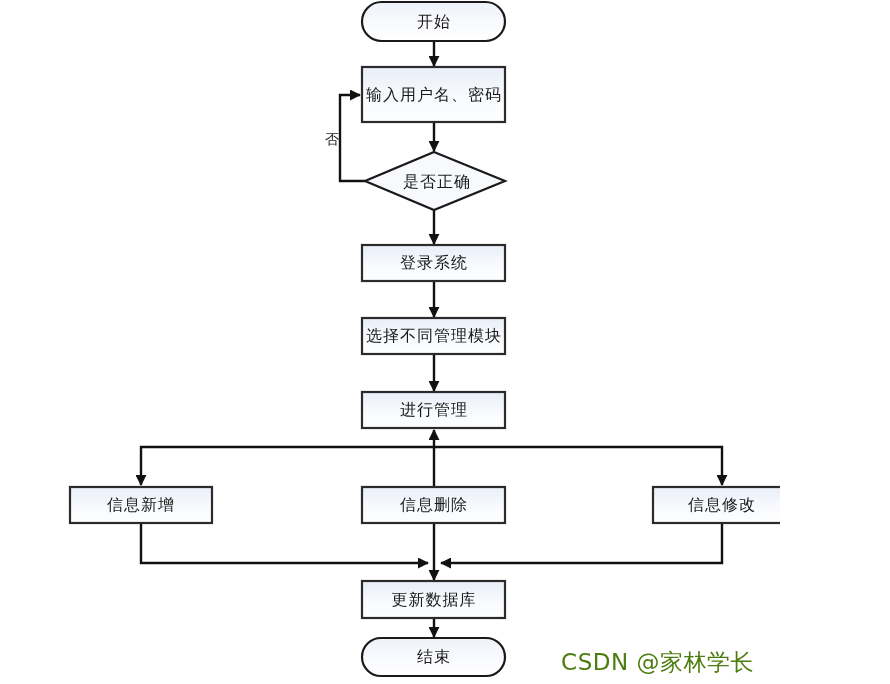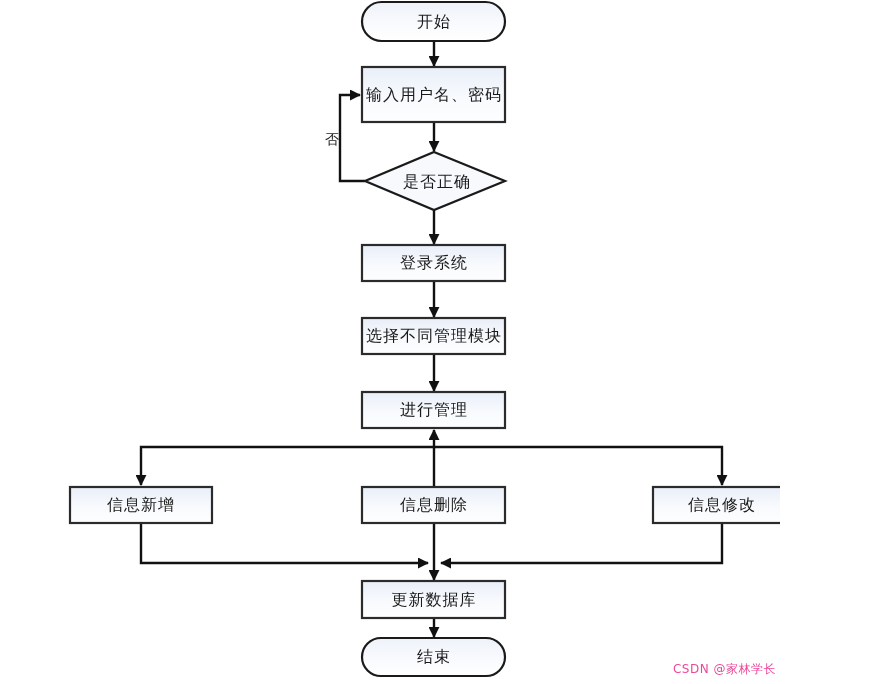--- a/index.html
+++ b/index.html
@@ -53,25 +53,25 @@
   }
   .conn {
     stroke: #111111;
     stroke-width: 2.4;
     fill: none;
     stroke-linecap: butt;
     stroke-linejoin: miter;
   }
   .watermark {
     position: absolute;
-    right: 4px;
+    right: 26px;
     bottom: 6px;
     font-family: "DejaVu Sans", "Liberation Sans", sans-serif;
-    font-size: 12px;
-    color: #ec4899;
+    font-size: 23px;
+    color: #4d7c0f;
     letter-spacing: 0.5px;
     user-select: none;
     white-space: nowrap;
   }
 </style>
 </head>
 <body>
 
 <div id="canvas">
 

